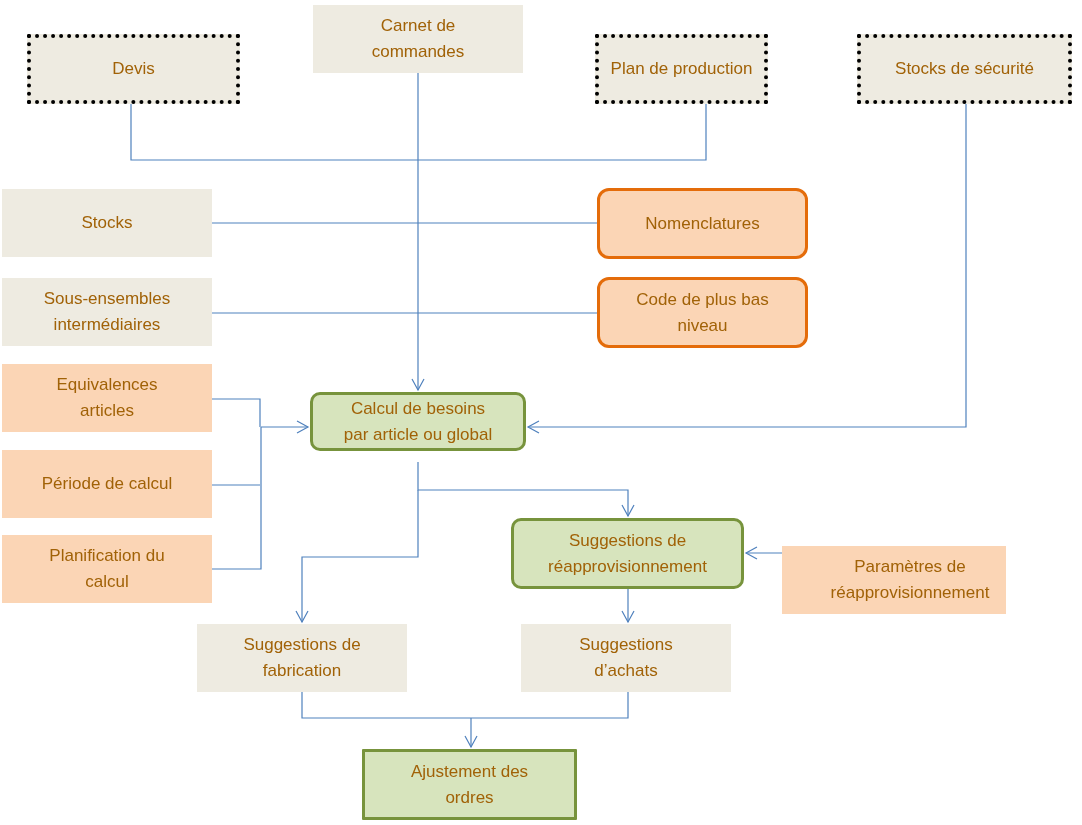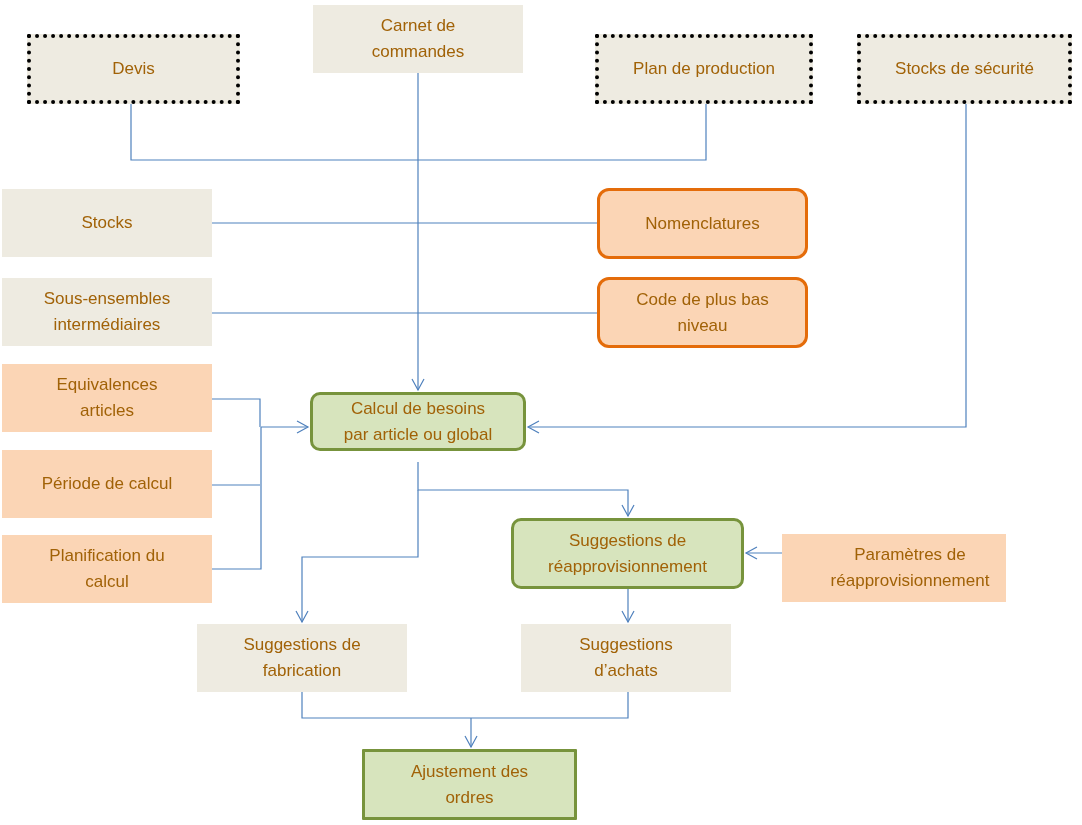--- a/index.html
+++ b/index.html
@@ -54,21 +54,21 @@
   <path d="M471,718 L471,747" marker-end="url(#arr)"></path>
 </svg>
 
 <div class="box dotted" style="left:27px;top:34px;width:213px;height:70px;text-align:right;">
   <span>Devis</span>
 </div>
 <div class="box beige" style="left:313px;top:5px;width:210px;height:68px;">
   <span>Carnet de
 commandes</span>
 </div>
-<div class="box dotted" style="left:595px;top:34px;width:218px;height:70px;">
+<div class="box dotted" style="left:595px;top:34px;width:173px;height:70px;">
   <span>Plan de production</span>
 </div>
 <div class="box dotted" style="left:857px;top:34px;width:215px;height:70px;">
   <span>Stocks de sécurité</span>
 </div>
 
 <div class="box beige" style="left:2px;top:189px;width:210px;height:68px;">
   <span>Stocks</span>
 </div>
 <div class="box orange" style="left:597px;top:188px;width:211px;height:71px;">
@@ -98,21 +98,21 @@
 </div>
 <div class="box peach" style="left:2px;top:535px;width:210px;height:68px;">
   <span>Planification du
 calcul</span>
 </div>
 
 <div class="box green" style="left:511px;top:518px;width:233px;height:71px;">
   <span>Suggestions de
 réapprovisionnement</span>
 </div>
-<div class="box peach" style="left:782px;top:534px;width:224px;height:68px;padding-left:38px;">
+<div class="box peach" style="left:782px;top:546px;width:224px;height:68px;padding-left:38px;">
   <span>Paramètres de
 réapprovisionnement</span>
 </div>
 
 <div class="box beige" style="left:197px;top:624px;width:210px;height:68px;">
   <span>Suggestions de
 fabrication</span>
 </div>
 <div class="box beige" style="left:521px;top:624px;width:210px;height:68px;">
   <span>Suggestions

